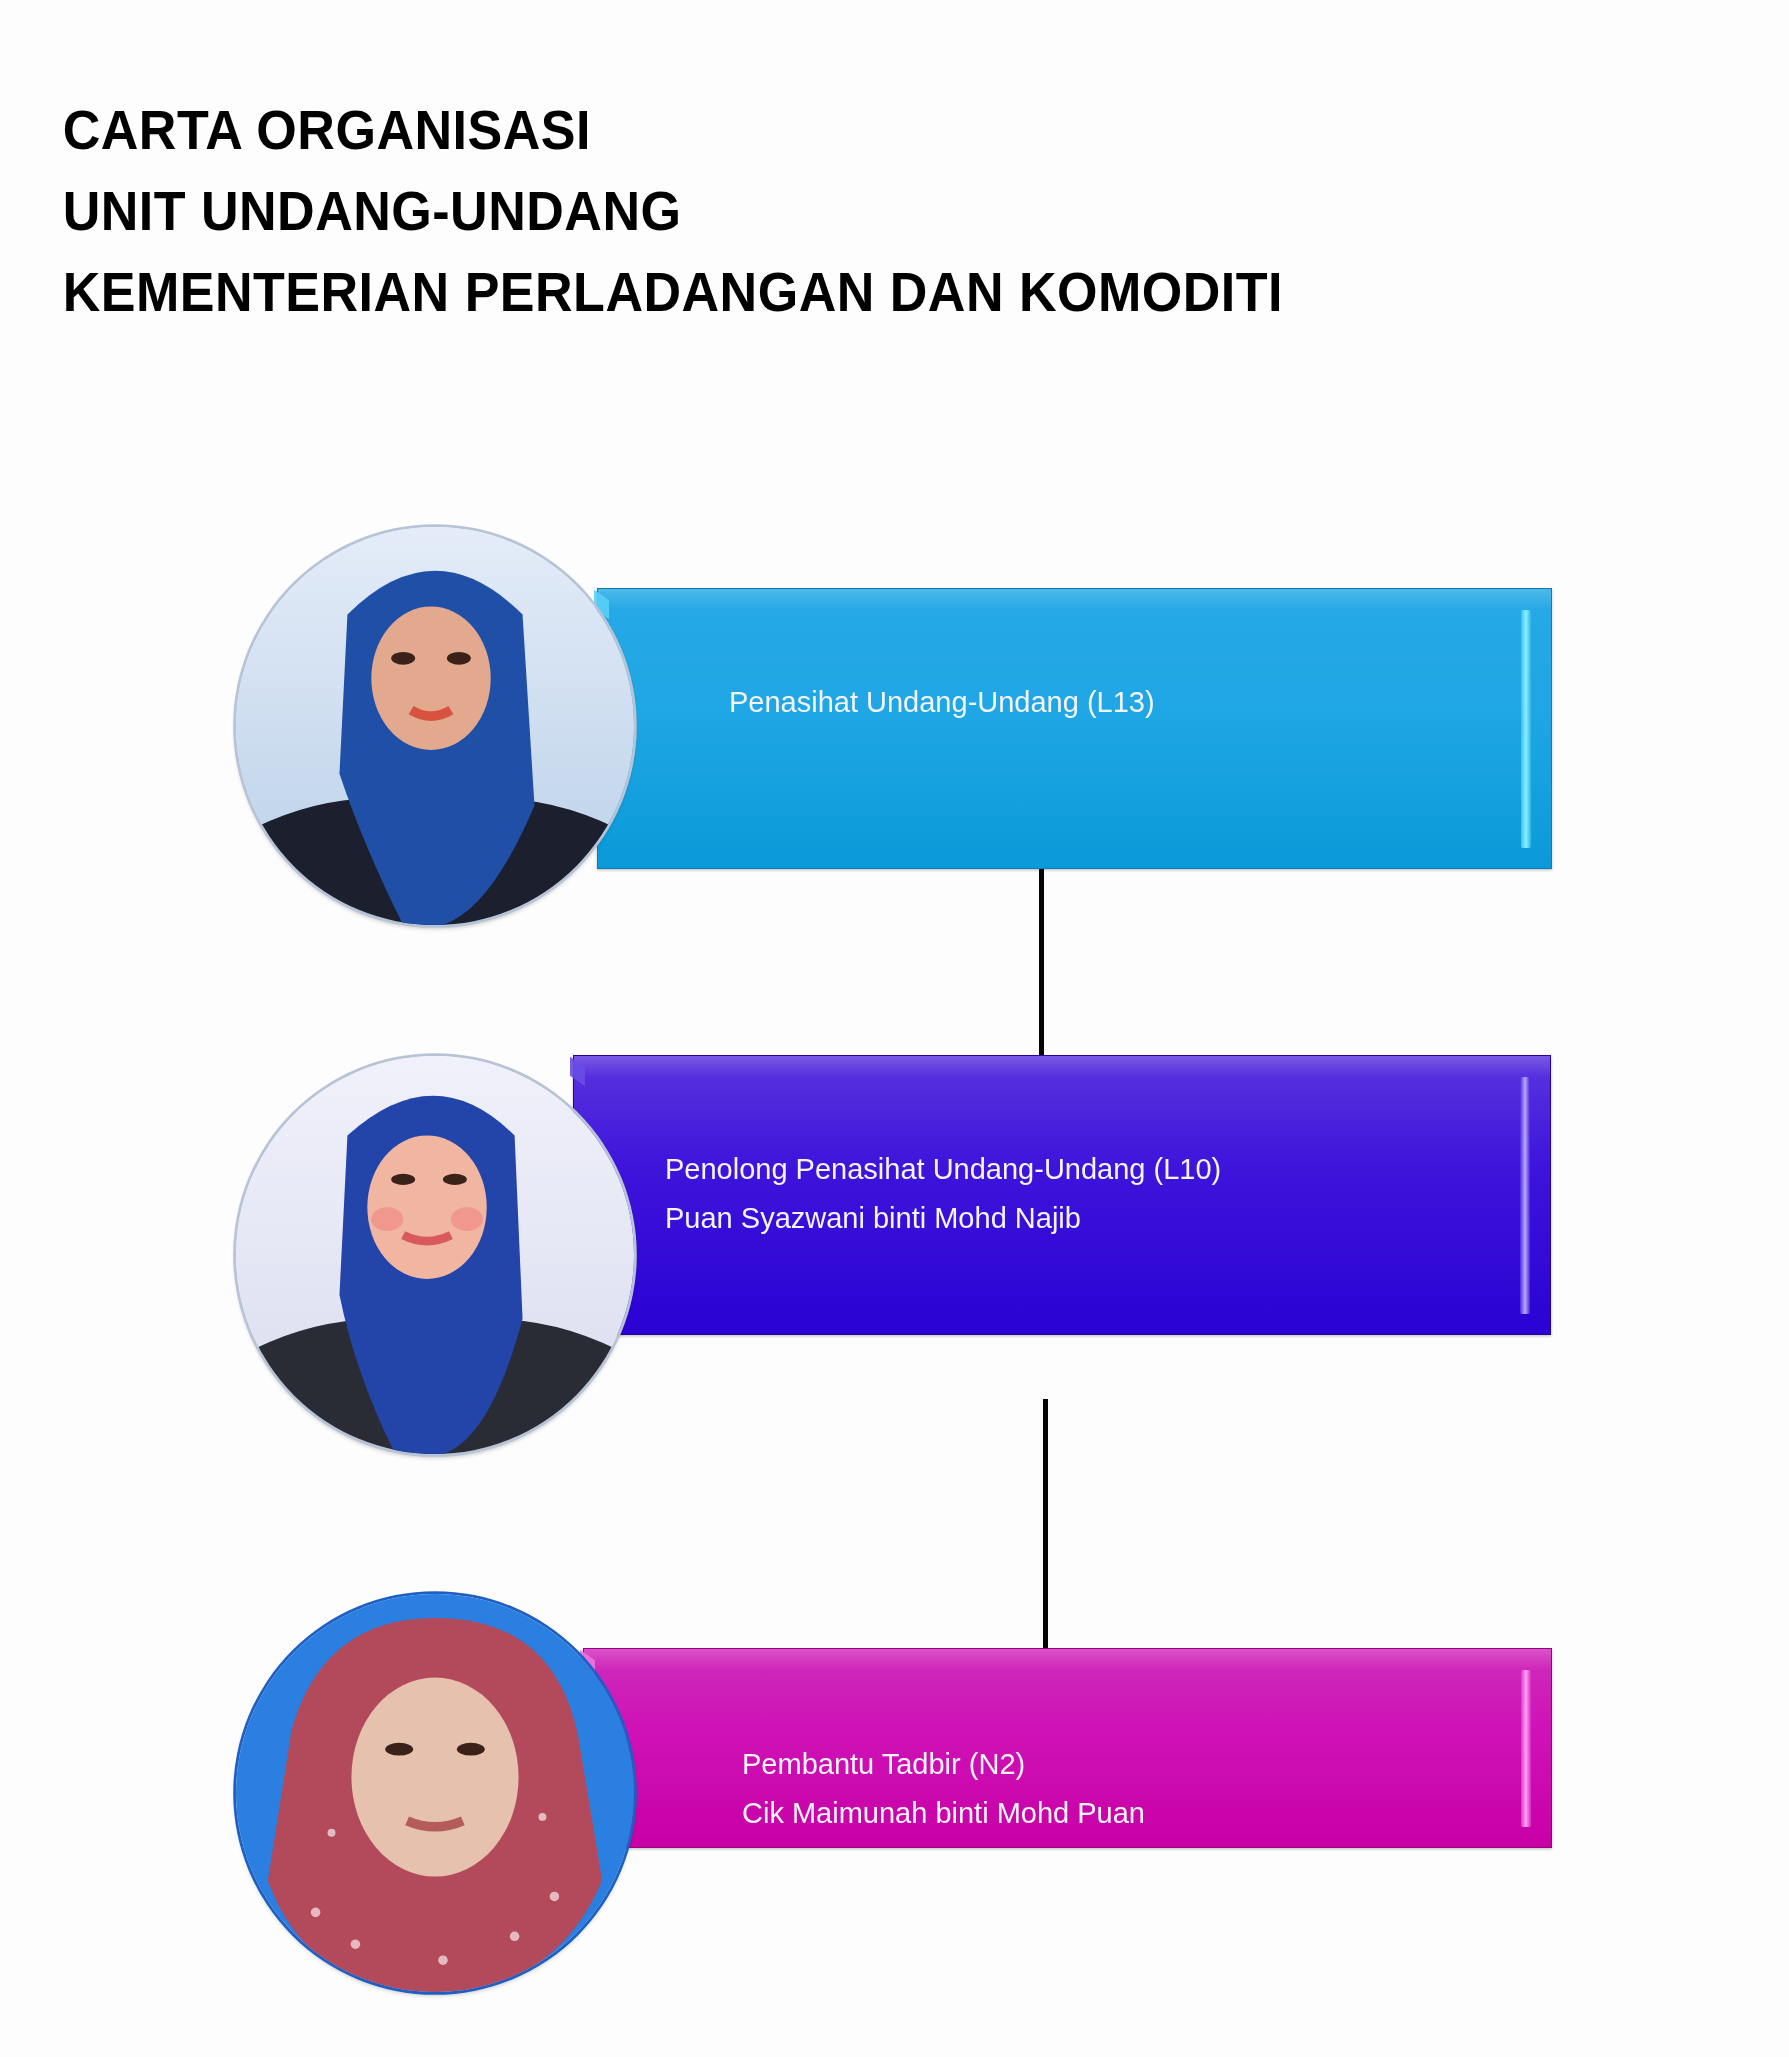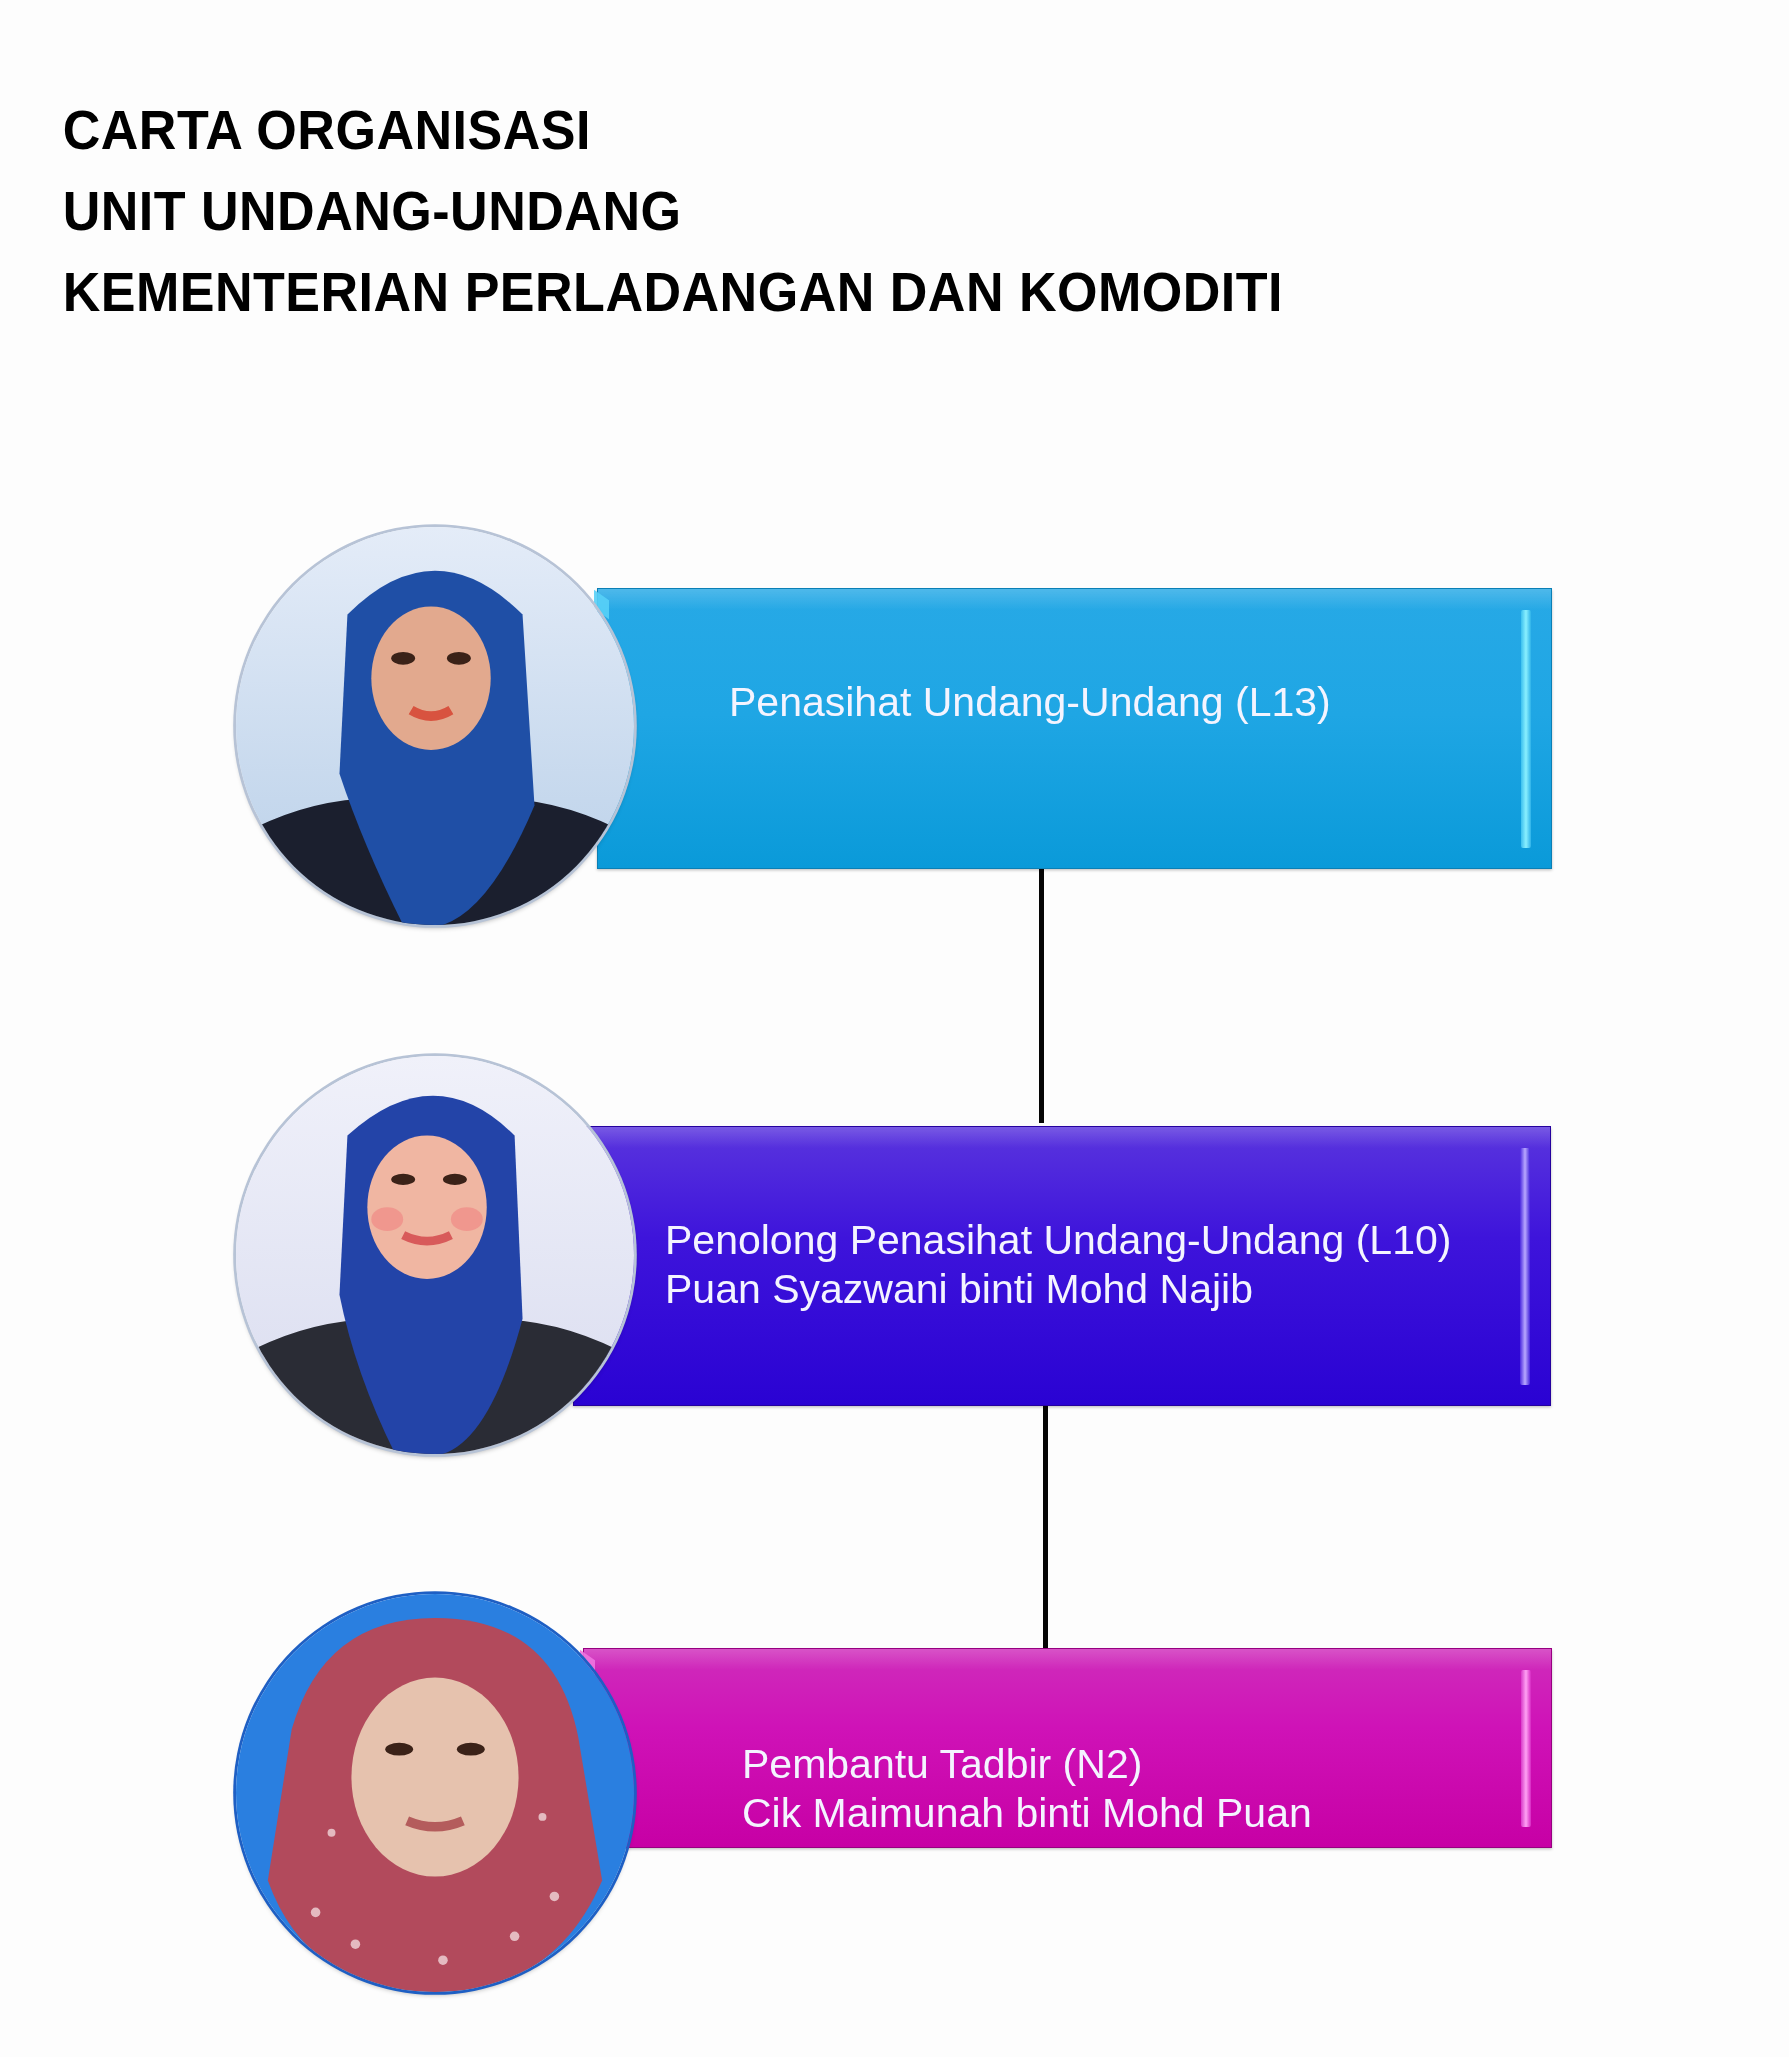--- a/index.html
+++ b/index.html
@@ -29,34 +29,34 @@
   }
   .box .bevel-right {
     position: absolute; top: 20.5px; bottom: 20.5px; right: 20.5px; width: 9.3px;
     border-radius: 1.9px;
   }
   .box .bevel-left-corner {
     position: absolute; left: -3.7px; top: 5.6px; width: 15px; height: 18.6px;
     transform: skewY(35deg); opacity: 0.9;
   }
   .box-text {
-    position: absolute; color: #f4f4ff; font-size: 41px; line-height: 49px;
+    position: absolute; color: #f4f4ff; font-size: 29px; line-height: 49px;
     white-space: nowrap;
   }
   .box-text span { display: block; }
   .box-1 {
     left: 597px; top: 588px; width: 955px; height: 281px;
     background: linear-gradient(to bottom, #27a9e6 0%, #1fa6e4 45%, #0a9ad9 100%);
     border: 0.9px solid #0b7fb5;
   }
   .box-1 .bevel-right { background: linear-gradient(to right, #3bc0ef, #8af0ff, #2db2e9); }
   .box-1 .bevel-left-corner { background: #58d0f7; }
   .box-1 .box-text { left: 131px; top: 89px; }
   .box-2 {
-    left: 573px; top: 1126px; width: 978px; height: 280px;
+    left: 573px; top: 1055px; width: 978px; height: 280px;
     background: linear-gradient(to bottom, #5a35de 0%, #3e14db 40%, #2a02d3 100%);
     border: 0.9px solid #25019e;
   }
   .box-2 .bevel-right { background: linear-gradient(to right, #4b2ae0, #b9a8ff, #4424dc); }
   .box-2 .bevel-left-corner { background: #6a4be6; }
   .box-2 .box-text { left: 91px; top: 89px; }
   .box-3 {
     left: 583px; top: 1648px; width: 969px; height: 200px;
     background: linear-gradient(to bottom, #cf2dbb 0%, #cf12b7 40%, #c700a5 100%);
     border: 0.9px solid #970080;

